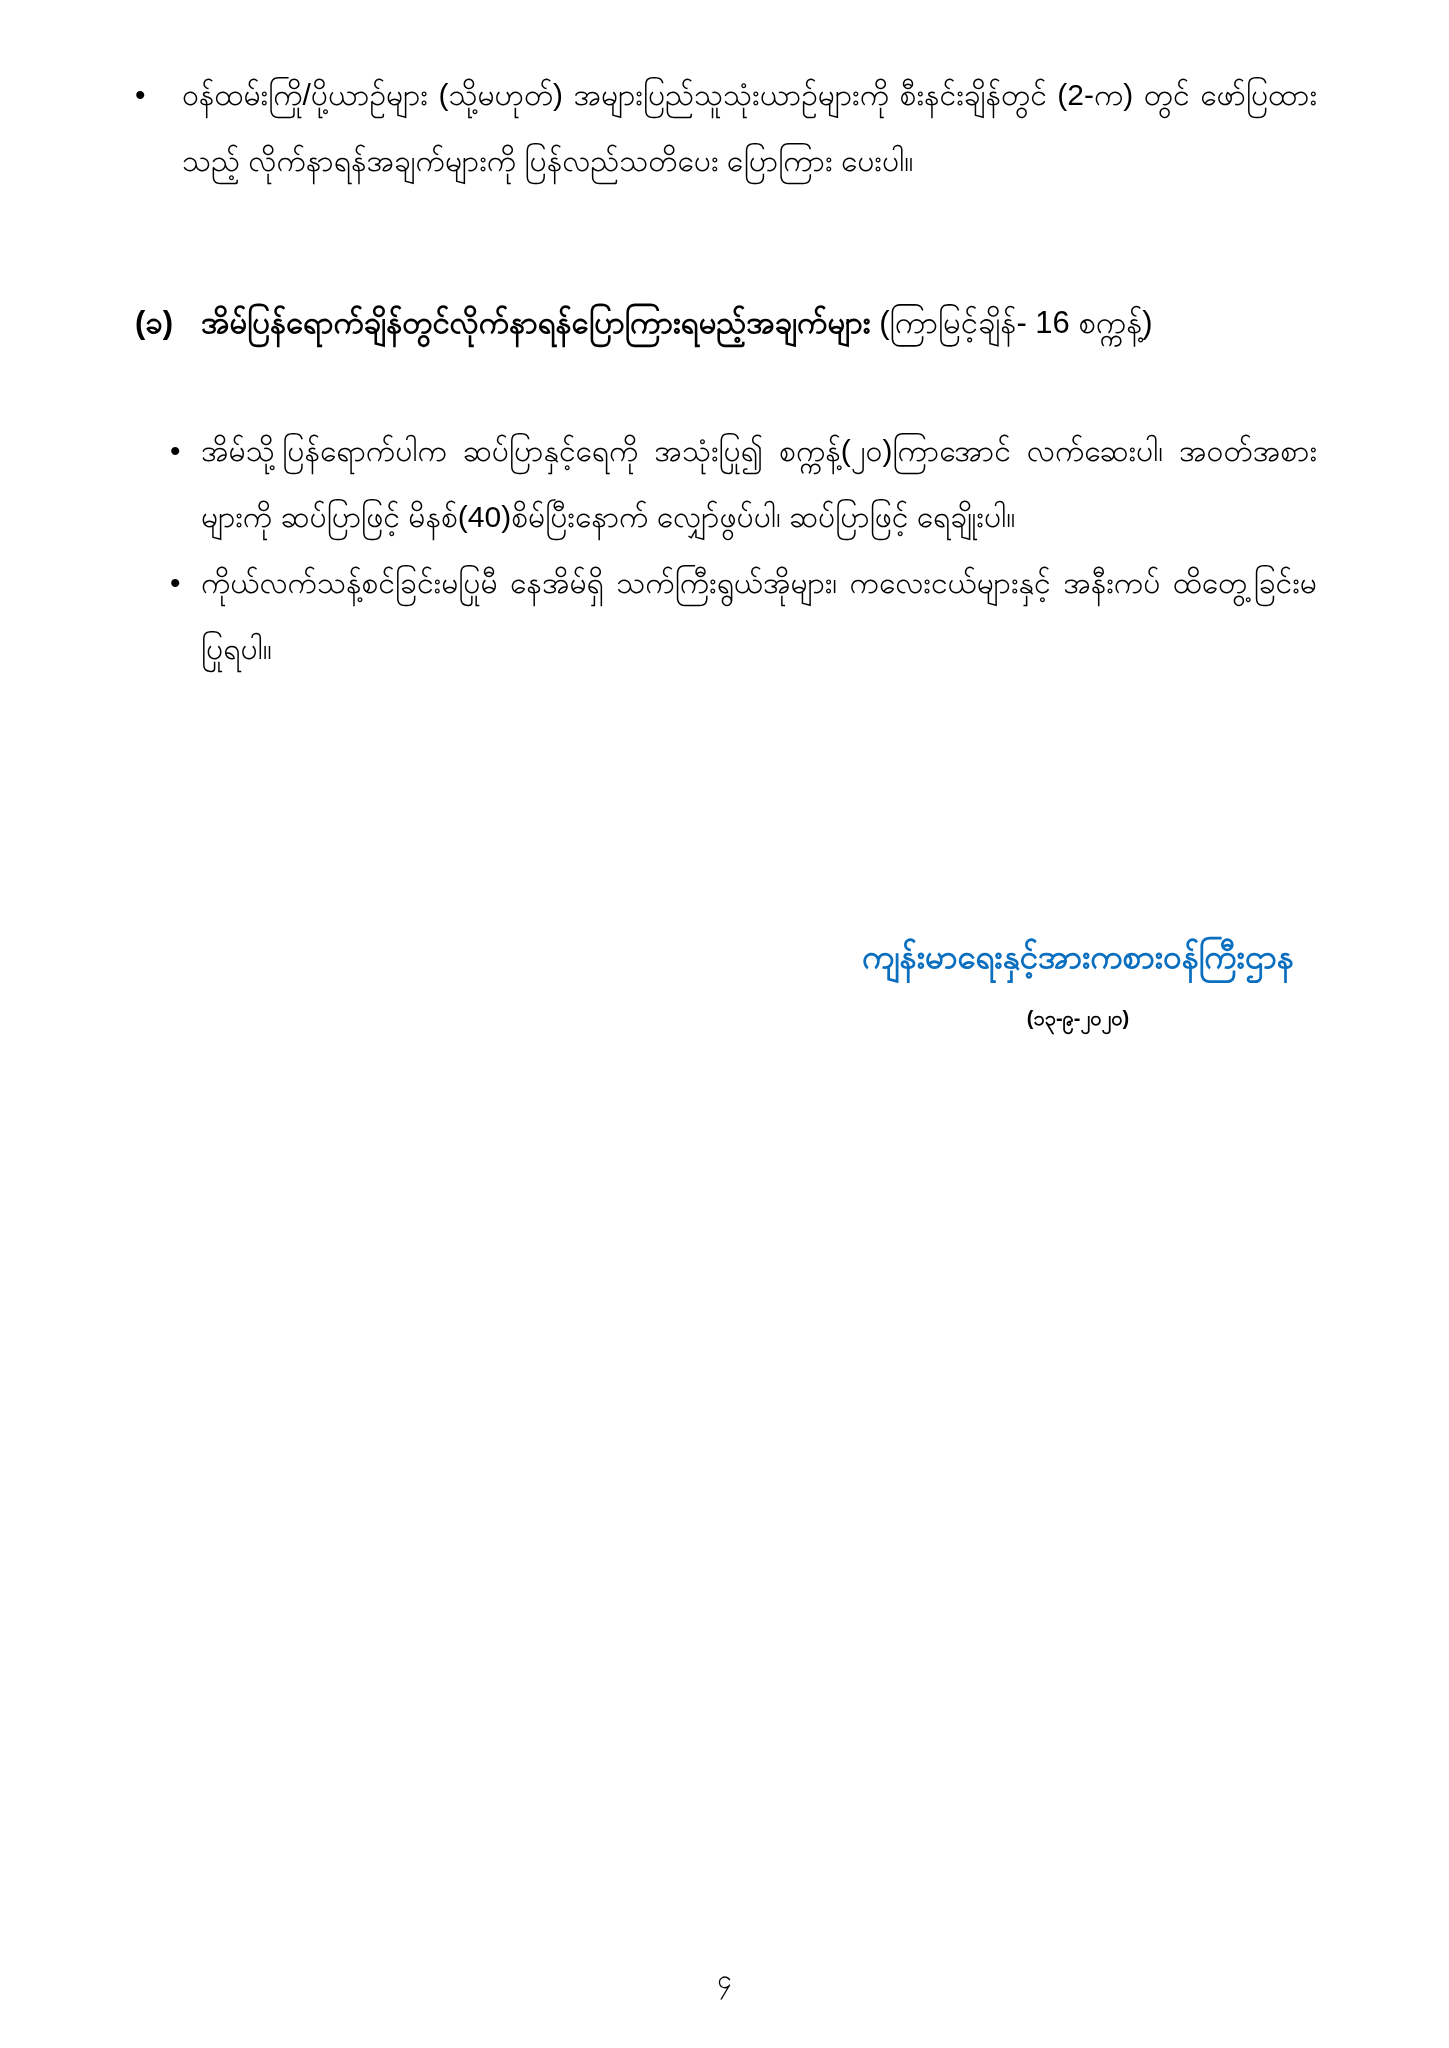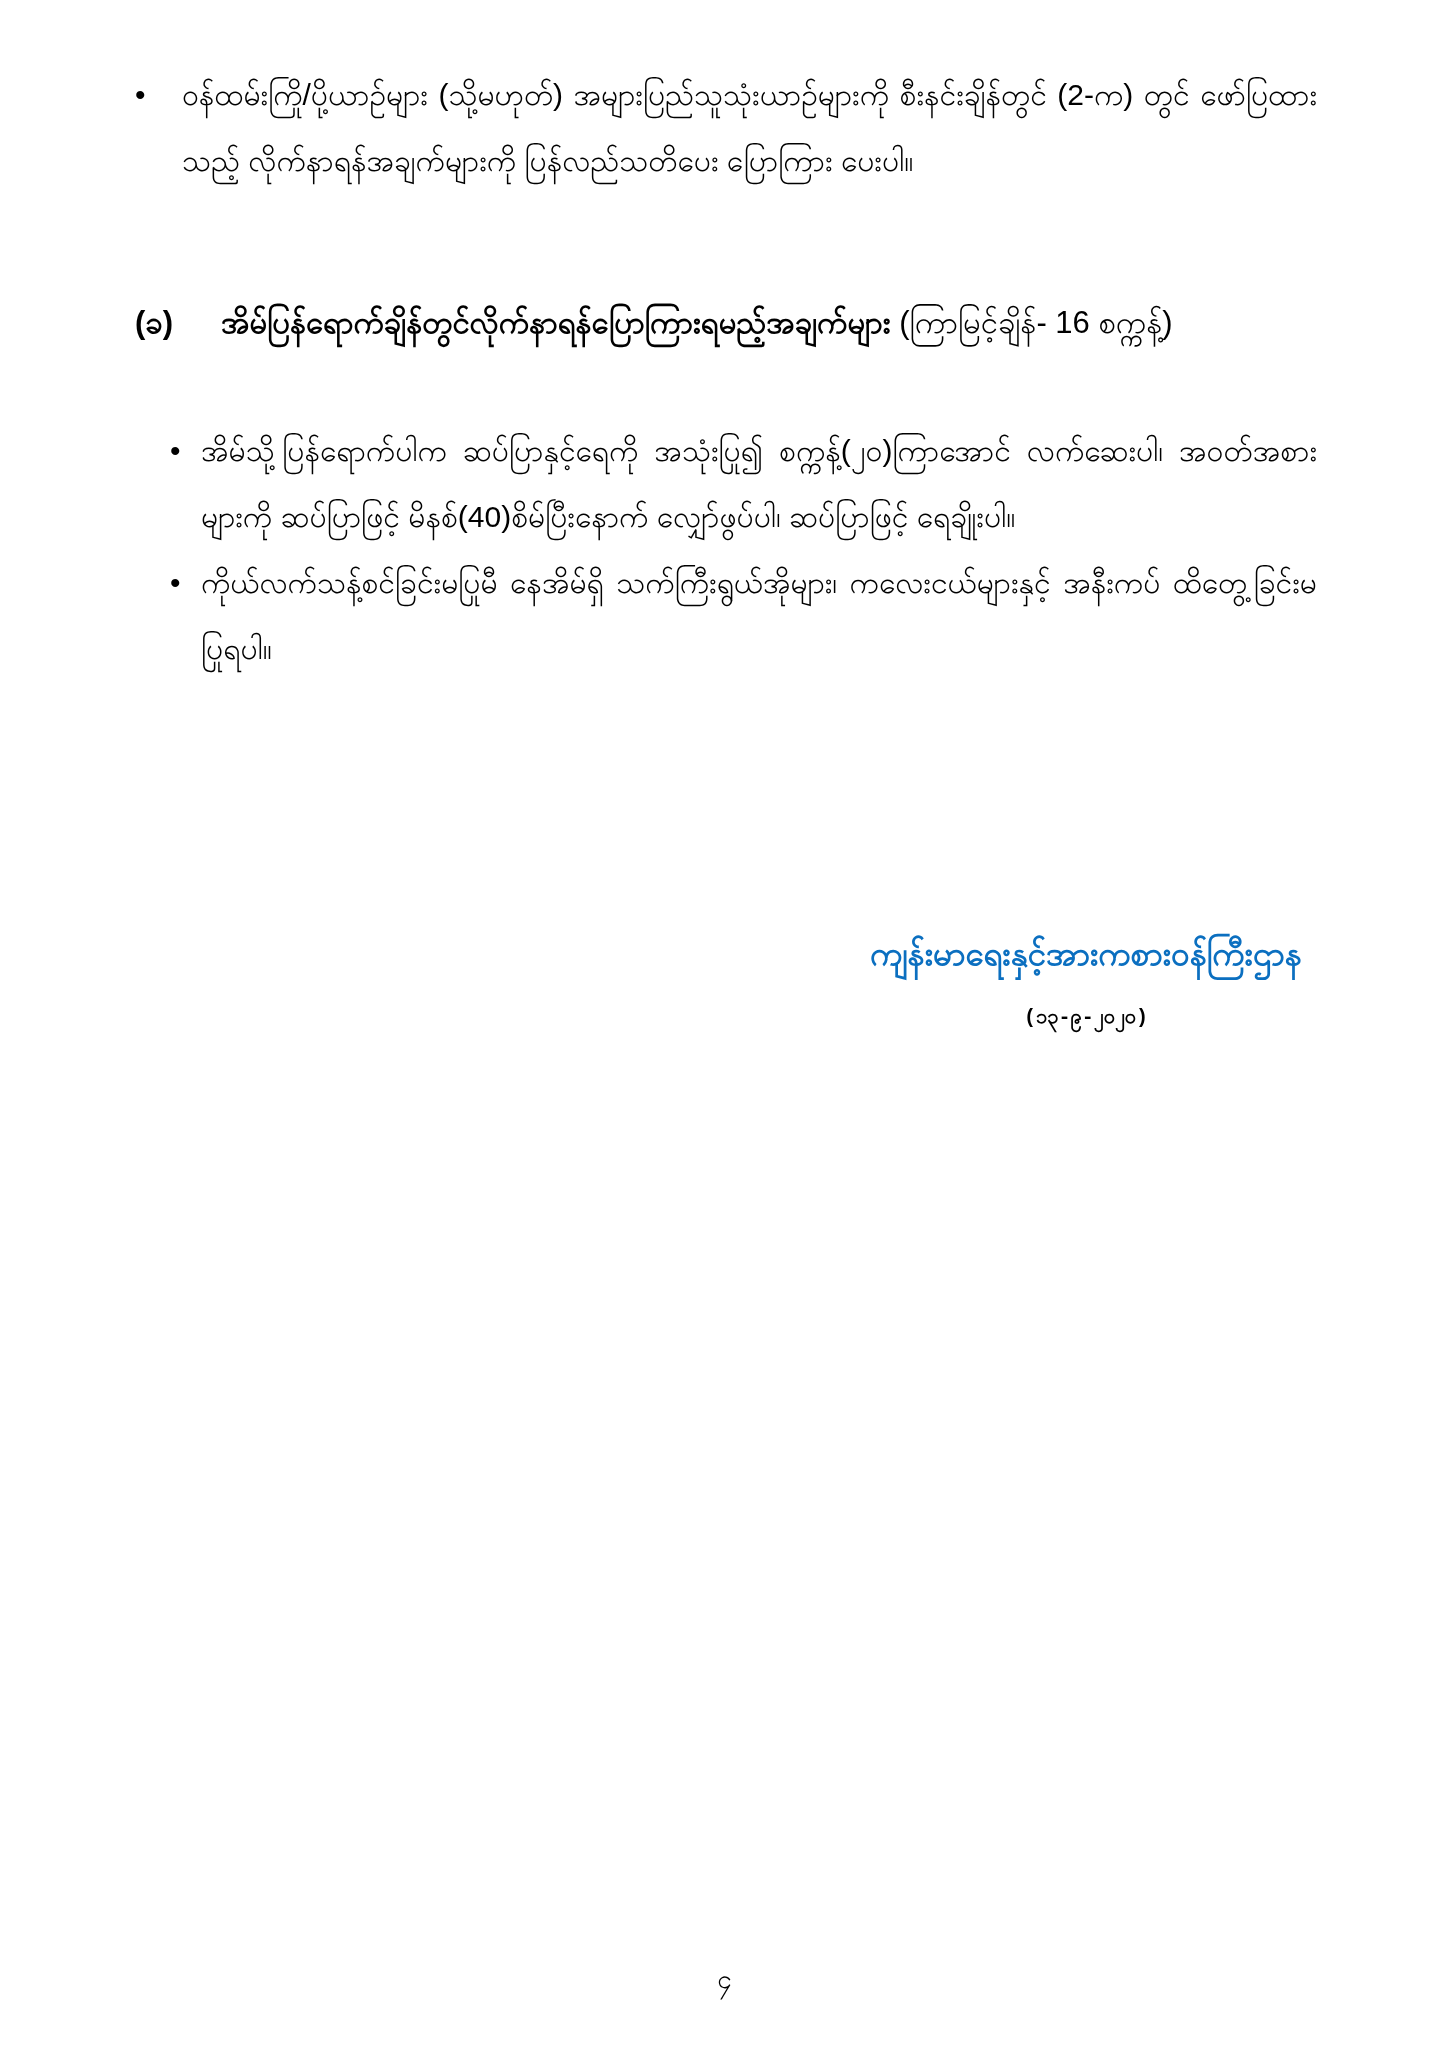--- a/index.html
+++ b/index.html
@@ -41,36 +41,35 @@
     display: flex;
     align-items: flex-start;
     margin-top: 96px;
     font-size: 31px;
     line-height: 66px;
   }
   .section-label {
     flex: 0 0 66px;
     font-weight: bold;
   }
-  .section-title { font-weight: bold; margin-left: 20px; }
+  .section-title { font-weight: bold; }
   .section-note { font-weight: normal; }
   
   .inner-bullets {
     margin-top: 62px;
     margin-left: 35px;
   }
   .inner-bullets .bullet-marker { flex: 0 0 31px; }
   
   .signature-block {
     position: absolute;
     top: 932px;
-    right: 68px;
+    right: 76px;
     width: 590px;
     text-align: center;
-    font-family: Liberation Mono, monospace;
   }
   .ministry-line {
     font-size: 33px;
     font-weight: bold;
     line-height: 50px;
   }
   .date-line {
     font-size: 20px;
     font-weight: 600;
     line-height: 44px;

